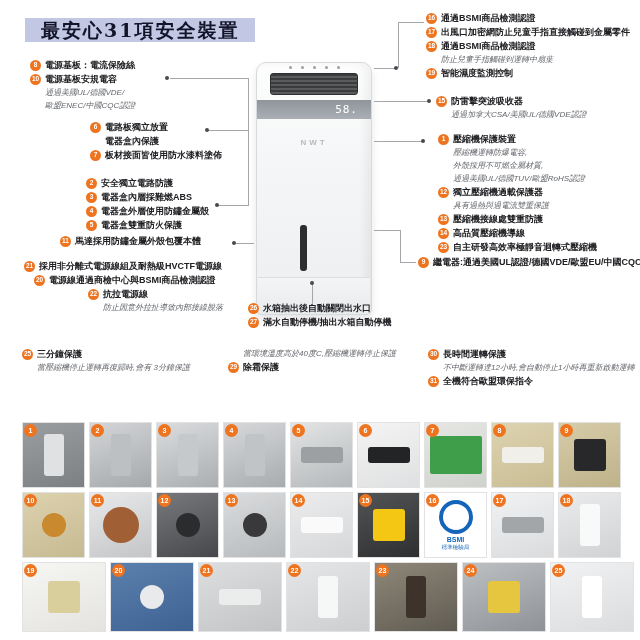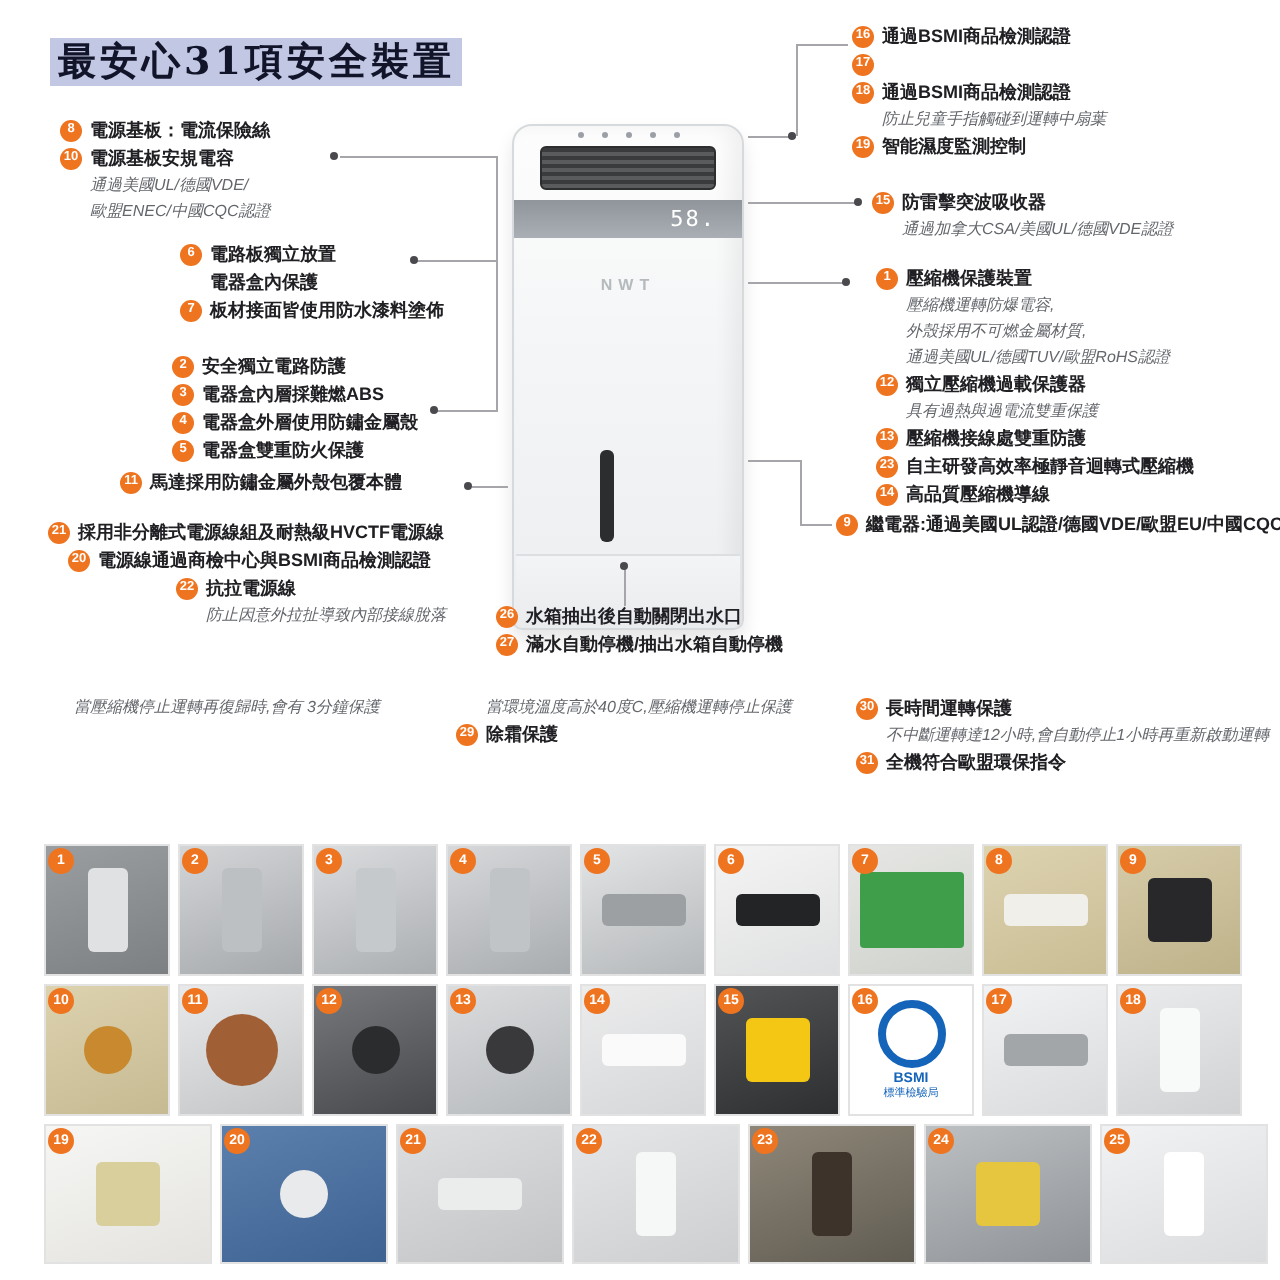--- a/index.html
+++ b/index.html
@@ -1,21 +1,21 @@
 <!DOCTYPE html>
 <html><head>
 <meta charset="utf-8">
 <style>
   html,body{margin:0;padding:0;background:#ffffff;}
   .canvas{position:relative;width:640px;height:640px;background:#ffffff;overflow:hidden;
           font-family:"Liberation Sans","DejaVu Sans",sans-serif;color:#202024;}
   
   .title{position:absolute;left:25px;top:18px;font-family:"DejaVu Serif","Liberation Serif",serif;
          font-size:19px;font-weight:bold;color:#12142a;letter-spacing:2px;}
-  .title span{background:#c2c8e4;padding:1px 4px;}
+  .title span{background:#c2c8e4;padding:1px 16px;}
   
   .product{position:absolute;left:256px;top:62px;width:116px;height:253px;}
   .pbody{position:absolute;inset:0;background:linear-gradient(180deg,#fdfdfd 0%,#f5f6f7 40%,#eceeef 100%);
          border:1px solid #d7dadc;border-radius:10px 10px 5px 5px;
          box-shadow:0 5px 9px rgba(0,0,0,0.10), inset -6px 0 9px rgba(0,0,0,0.05);}
   .controls{position:absolute;top:4px;left:0;right:0;display:flex;justify-content:center;gap:9px;}
   .controls i{width:3px;height:3px;border-radius:50%;background:#9aa0a5;}
   .grille{position:absolute;top:11px;left:14px;right:14px;height:20px;border:1px solid #2d2e30;border-radius:3px;
           background:repeating-linear-gradient(180deg,#3a3b3d 0 2px,#5a5b5d 2px 4px);}
   .display{position:absolute;top:38px;left:1px;right:1px;height:19px;
@@ -163,29 +163,34 @@
           <span class="badge" style="background: rgb(238, 116, 32);">20</span>
           <span class="atext">電源線通過商檢中心與BSMI商品檢測認證</span>
         </div>
         <div class="arow" style="margin-left: 64px;">
           <span class="badge" style="background: rgb(238, 116, 32);">22</span>
           <span class="atext">抗拉電源線</span>
         </div>
         <div class="asub" style="margin-left: 79px;">防止因意外拉扯導致內部接線脫落</div>
       </div>
       <div class="agroup" style="left: 22px; top: 349px;">
+        <div class="arow">
+          <span class="badge" style="background: rgb(238, 116, 32);">25</span>
+          <span class="atext">三分鐘保護</span>
+        </div>
         <div class="asub">當壓縮機停止運轉再復歸時,會有 3分鐘保護</div>
       </div>
       <div class="agroup" style="left: 426px; top: 13px;">
         <div class="arow">
           <span class="badge" style="background: rgb(238, 116, 32);">16</span>
           <span class="atext">通過BSMI商品檢測認證</span>
         </div>
         <div class="arow">
           <span class="badge" style="background: rgb(238, 116, 32);">17</span>
+          <span class="atext">出風口加密網防止兒童手指直接觸碰到金屬零件</span>
         </div>
         <div class="arow">
           <span class="badge" style="background: rgb(238, 116, 32);">18</span>
           <span class="atext">通過BSMI商品檢測認證</span>
         </div>
         <div class="asub">防止兒童手指觸碰到運轉中扇葉</div>
         <div class="arow">
           <span class="badge" style="background: rgb(238, 116, 32);">19</span>
           <span class="atext">智能濕度監測控制</span>
         </div>
@@ -208,26 +213,26 @@
         <div class="arow">
           <span class="badge" style="background: rgb(238, 116, 32);">12</span>
           <span class="atext">獨立壓縮機過載保護器</span>
         </div>
         <div class="asub">具有過熱與過電流雙重保護</div>
         <div class="arow">
           <span class="badge" style="background: rgb(238, 116, 32);">13</span>
           <span class="atext">壓縮機接線處雙重防護</span>
         </div>
         <div class="arow">
+          <span class="badge" style="background: rgb(238, 116, 32);">14</span>
+          <span class="atext">高品質壓縮機導線</span>
+        </div>
+        <div class="arow">
           <span class="badge" style="background: rgb(238, 116, 32);">23</span>
           <span class="atext">自主研發高效率極靜音迴轉式壓縮機</span>
-        </div>
-        <div class="arow">
-          <span class="badge" style="background: rgb(238, 116, 32);">14</span>
-          <span class="atext">高品質壓縮機導線</span>
         </div>
       </div>
       <div class="agroup" style="left: 418px; top: 257px;">
         <div class="arow">
           <span class="badge" style="background: rgb(238, 116, 32);">9</span>
           <span class="atext">繼電器:通過美國UL認證/德國VDE/歐盟EU/中國CQC認證</span>
         </div>
       </div>
       <div class="agroup" style="left: 248px; top: 303px;">
         <div class="arow">

